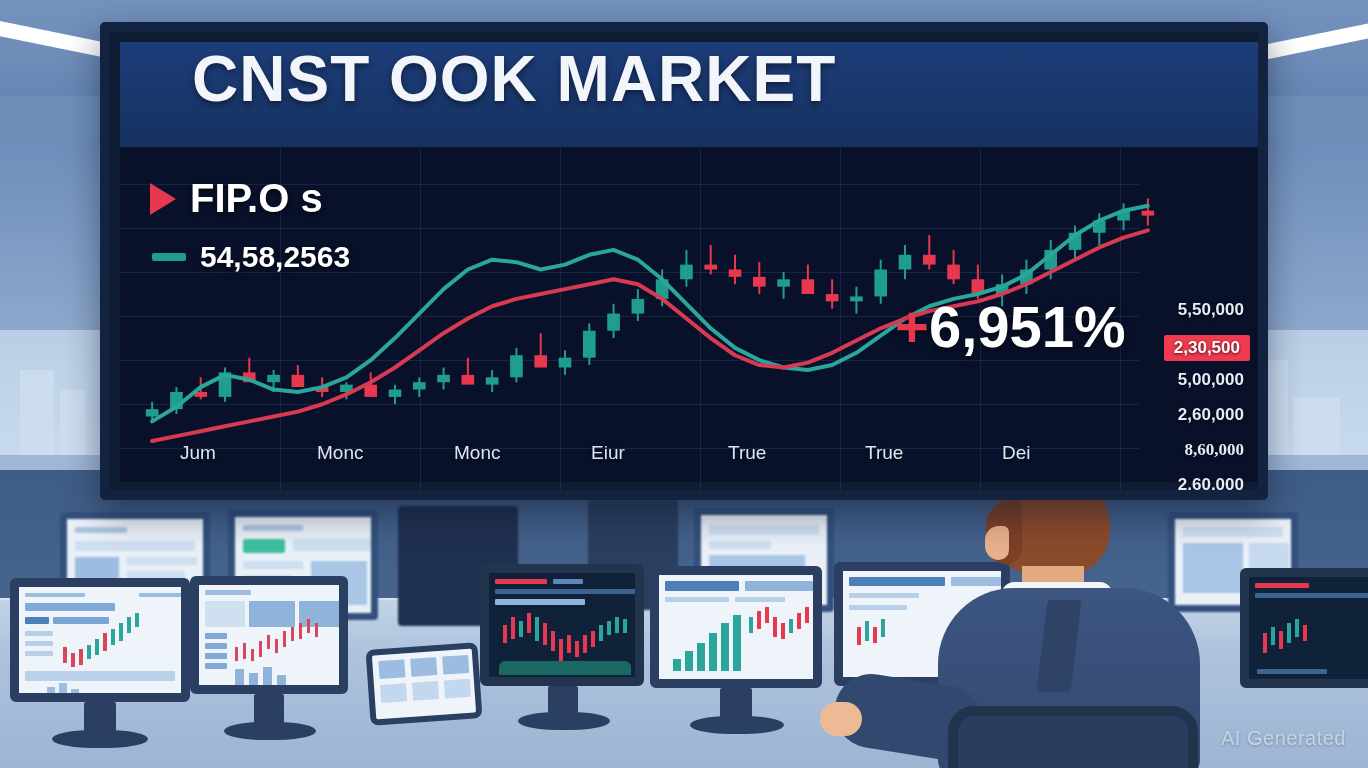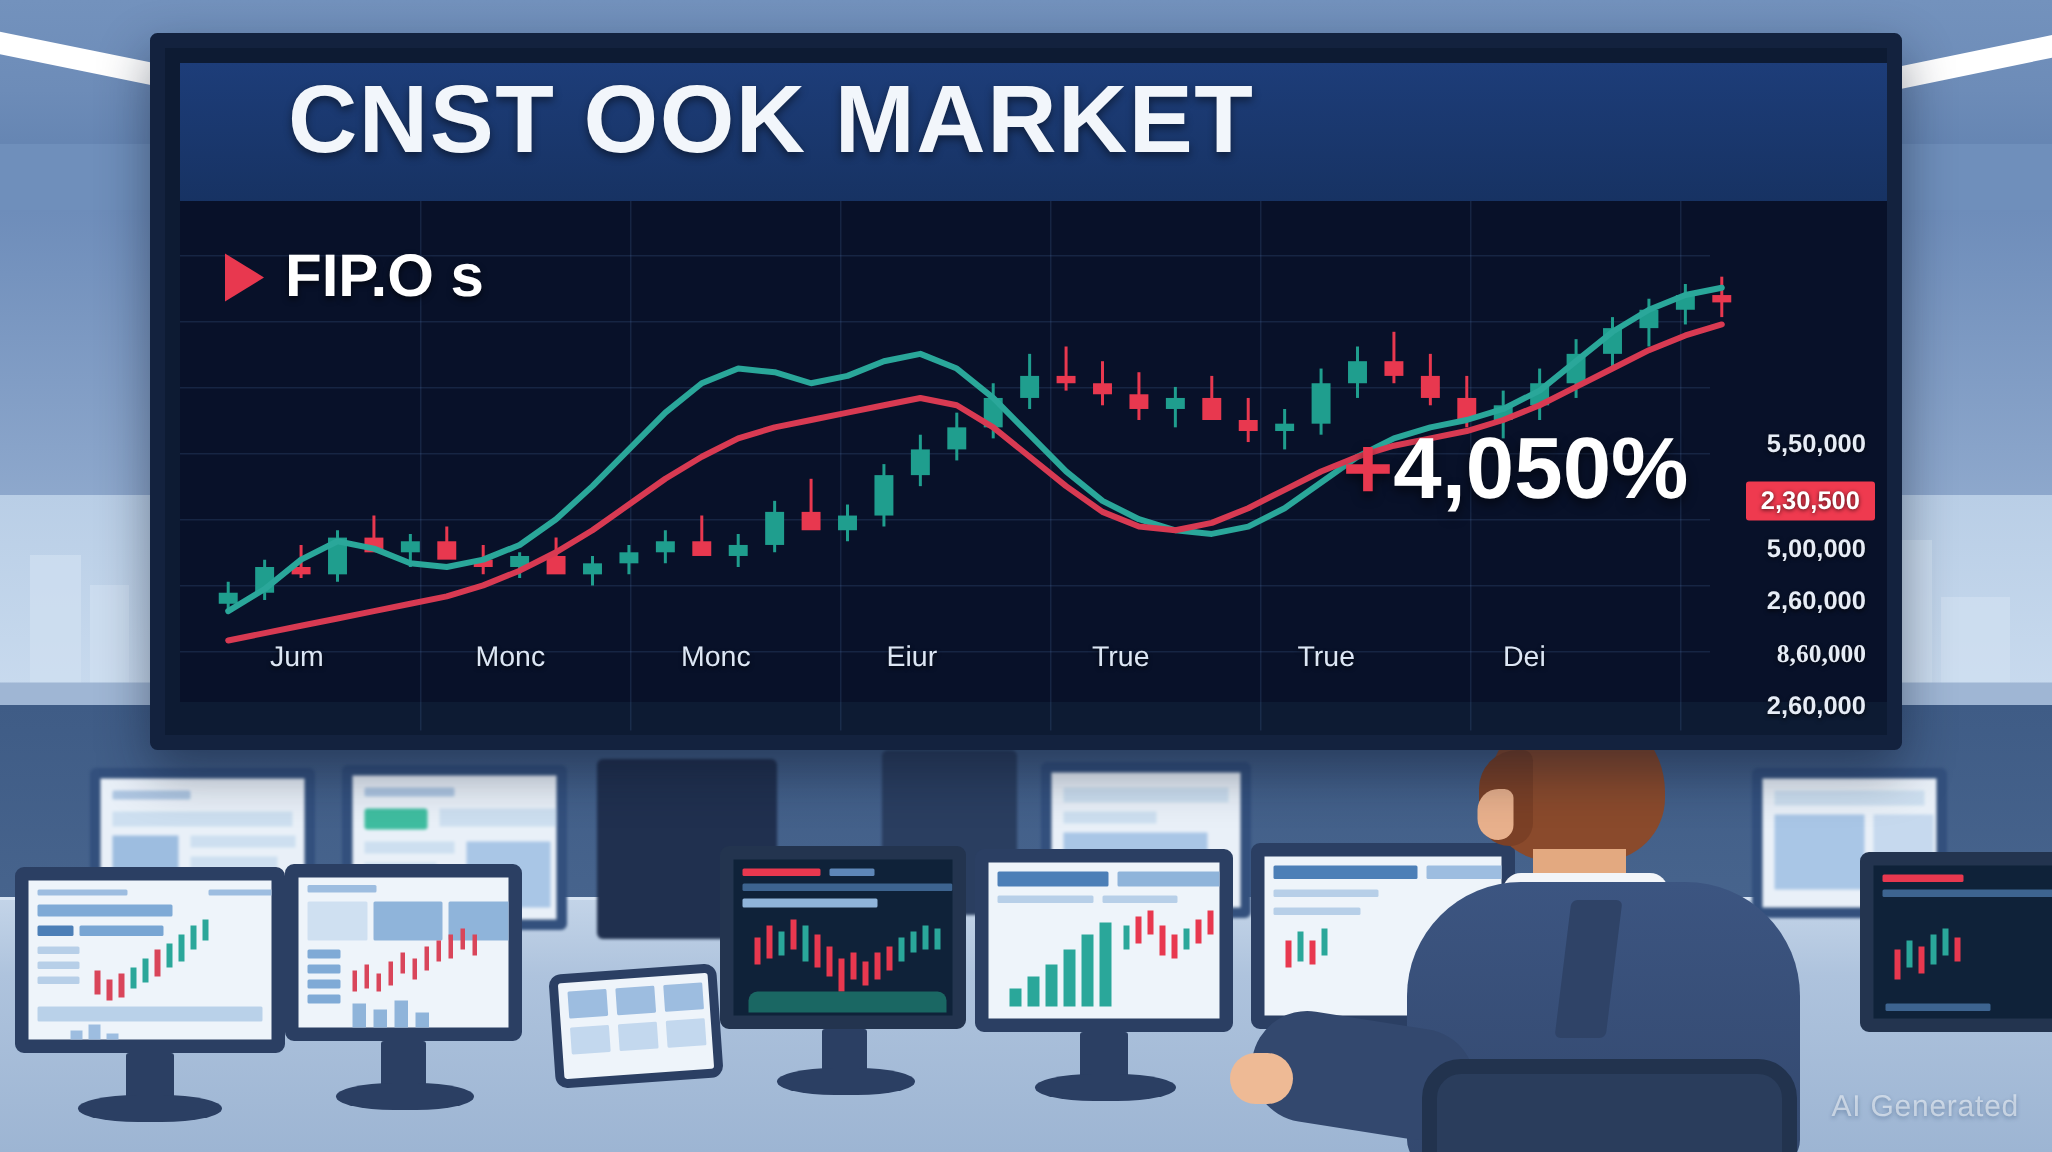--- a/index.html
+++ b/index.html
@@ -163,21 +163,21 @@
     display:flex; padding-left:72px;
   }
   #board-title h1 {
     color:#f2f6fb; font-size:64px; font-weight:bold; letter-spacing:1px;
     text-shadow:0 3px 6px rgba(0,0,0,.45);
     font-family:"Liberation Sans", sans-serif;
     white-space:nowrap;
   }
 
   #chart-area {
-    position:absolute; left:10px; top:102px; width:1138px; height:334px;
+    position:absolute; left:10px; top:116px; width:1138px; height:334px;
     background:#081129;
   }
   .grid-v, .grid-h { position:absolute; background:rgba(96,134,196,.17); }
 
   .legend-row { position:absolute; display:flex; align-items:center; gap:14px; }
   .tri-up {
     width:0;height:0;border-left:26px solid #e8384f;
     border-top:16px solid transparent;border-bottom:16px solid transparent;
   }
   .dash { width:34px; height:8px; background:#1f9e8e; border-radius:2px; }
@@ -553,22 +553,26 @@
         <line x1="1027.8571428571427" x2="1027.8571428571427" y1="50.44999999999999" y2="77.4" stroke="#e8384f" stroke-width="2"></line>
         <rect x="1021.542857142857" y="62.70000000000002" width="12.628571428571428" height="4.899999999999977" fill="#e8384f"></rect>
         <polyline points="32.14285714285714,273.4 56.42857142857143,258.7 80.71428571428571,239.1 105,226.85 129.28571428571428,231.75 153.57142857142856,241.55 177.85714285714286,244 202.14285714285714,239.1 226.42857142857142,229.3 250.7142857142857,212.14999999999998 275,190.10000000000002 299.2857142857143,165.6 323.57142857142856,141.1 347.85714285714283,121.5 372.1428571428571,111.69999999999999 396.4285714285714,114.15 420.7142857142857,121.5 445,116.6 469.2857142857143,106.80000000000001 493.57142857142856,101.9 517.8571428571429,111.69999999999999 542.1428571428571,131.29999999999998 566.4285714285714,155.79999999999998 590.7142857142857,180.3 615,199.9 639.2857142857142,212.14999999999998 663.5714285714286,219.5 687.8571428571428,221.95 712.1428571428571,217.05 736.4285714285714,204.8 760.7142857142857,187.65 785,170.5 809.2857142857142,158.25 833.5714285714286,150.9 857.8571428571428,146 882.1428571428571,138.65 906.4285714285714,126.39999999999998 930.7142857142857,106.80000000000001 955,87.20000000000002 979.2857142857142,72.5 1003.5714285714286,62.70000000000002 1027.8571428571427,57.80000000000001" fill="none" stroke="#2aa79a" stroke-width="4" stroke-linejoin="round" stroke-linecap="round"></polyline>
         <polyline points="32.14285714285714,293 56.42857142857143,288.1 80.71428571428571,283.2 105,278.3 129.28571428571428,273.4 153.57142857142856,268.5 177.85714285714286,263.6 202.14285714285714,256.25 226.42857142857142,246.45 250.7142857142857,234.2 275,219.5 299.2857142857143,202.35 323.57142857142856,185.2 347.85714285714283,170.5 372.1428571428571,158.25 396.4285714285714,150.9 420.7142857142857,146 445,141.1 469.2857142857143,136.2 493.57142857142856,131.29999999999998 517.8571428571429,136.2 542.1428571428571,150.9 566.4285714285714,170.5 590.7142857142857,190.10000000000002 615,207.25 639.2857142857142,217.05 663.5714285714286,219.5 687.8571428571428,214.6 712.1428571428571,204.8 736.4285714285714,192.55 760.7142857142857,180.3 785,170.5 809.2857142857142,163.15 833.5714285714286,158.25 857.8571428571428,153.35000000000002 882.1428571428571,146 906.4285714285714,136.2 930.7142857142857,123.95000000000002 955,111.69999999999999 979.2857142857142,99.44999999999999 1003.5714285714286,89.65 1027.8571428571427,82.30000000000001" fill="none" stroke="#d83a52" stroke-width="4" stroke-linejoin="round" stroke-linecap="round"></polyline>
       </svg>
 
     <div class="legend-row" style="left:30px;top:28px;">
       <span class="tri-up"></span>
       <span class="legend-txt" style="font-size:40px;">FIP.O s</span>
     </div>
-
-    <div id="pct"><span class="plus">+</span><span>4,050%</span></div>
+    <div class="legend-row" style="left:32px;top:92px;">
+      <span class="dash"></span>
+      <span class="legend-txt" style="font-size:30px;">54,58,2563</span>
+    </div>
+
+    <div id="pct"><span class="plus">+</span><span>6,951%</span></div>
 
     <div id="y-axis">
         <div class="y-tick" style="top: 12px;">5,50,000</div>
         <div class="y-tick hl" style="top: 47px;">2,30,500</div>
         <div class="y-tick" style="top: 82px;">5,00,000</div>
         <div class="y-tick" style="top: 117px;">2,60,000</div>
         <div class="y-tick" style="top: 152px; font-family: Liberation Serif, serif;">8,60,000</div>
         <div class="y-tick" style="top: 187px;">2,60,000</div>
       </div>
 

